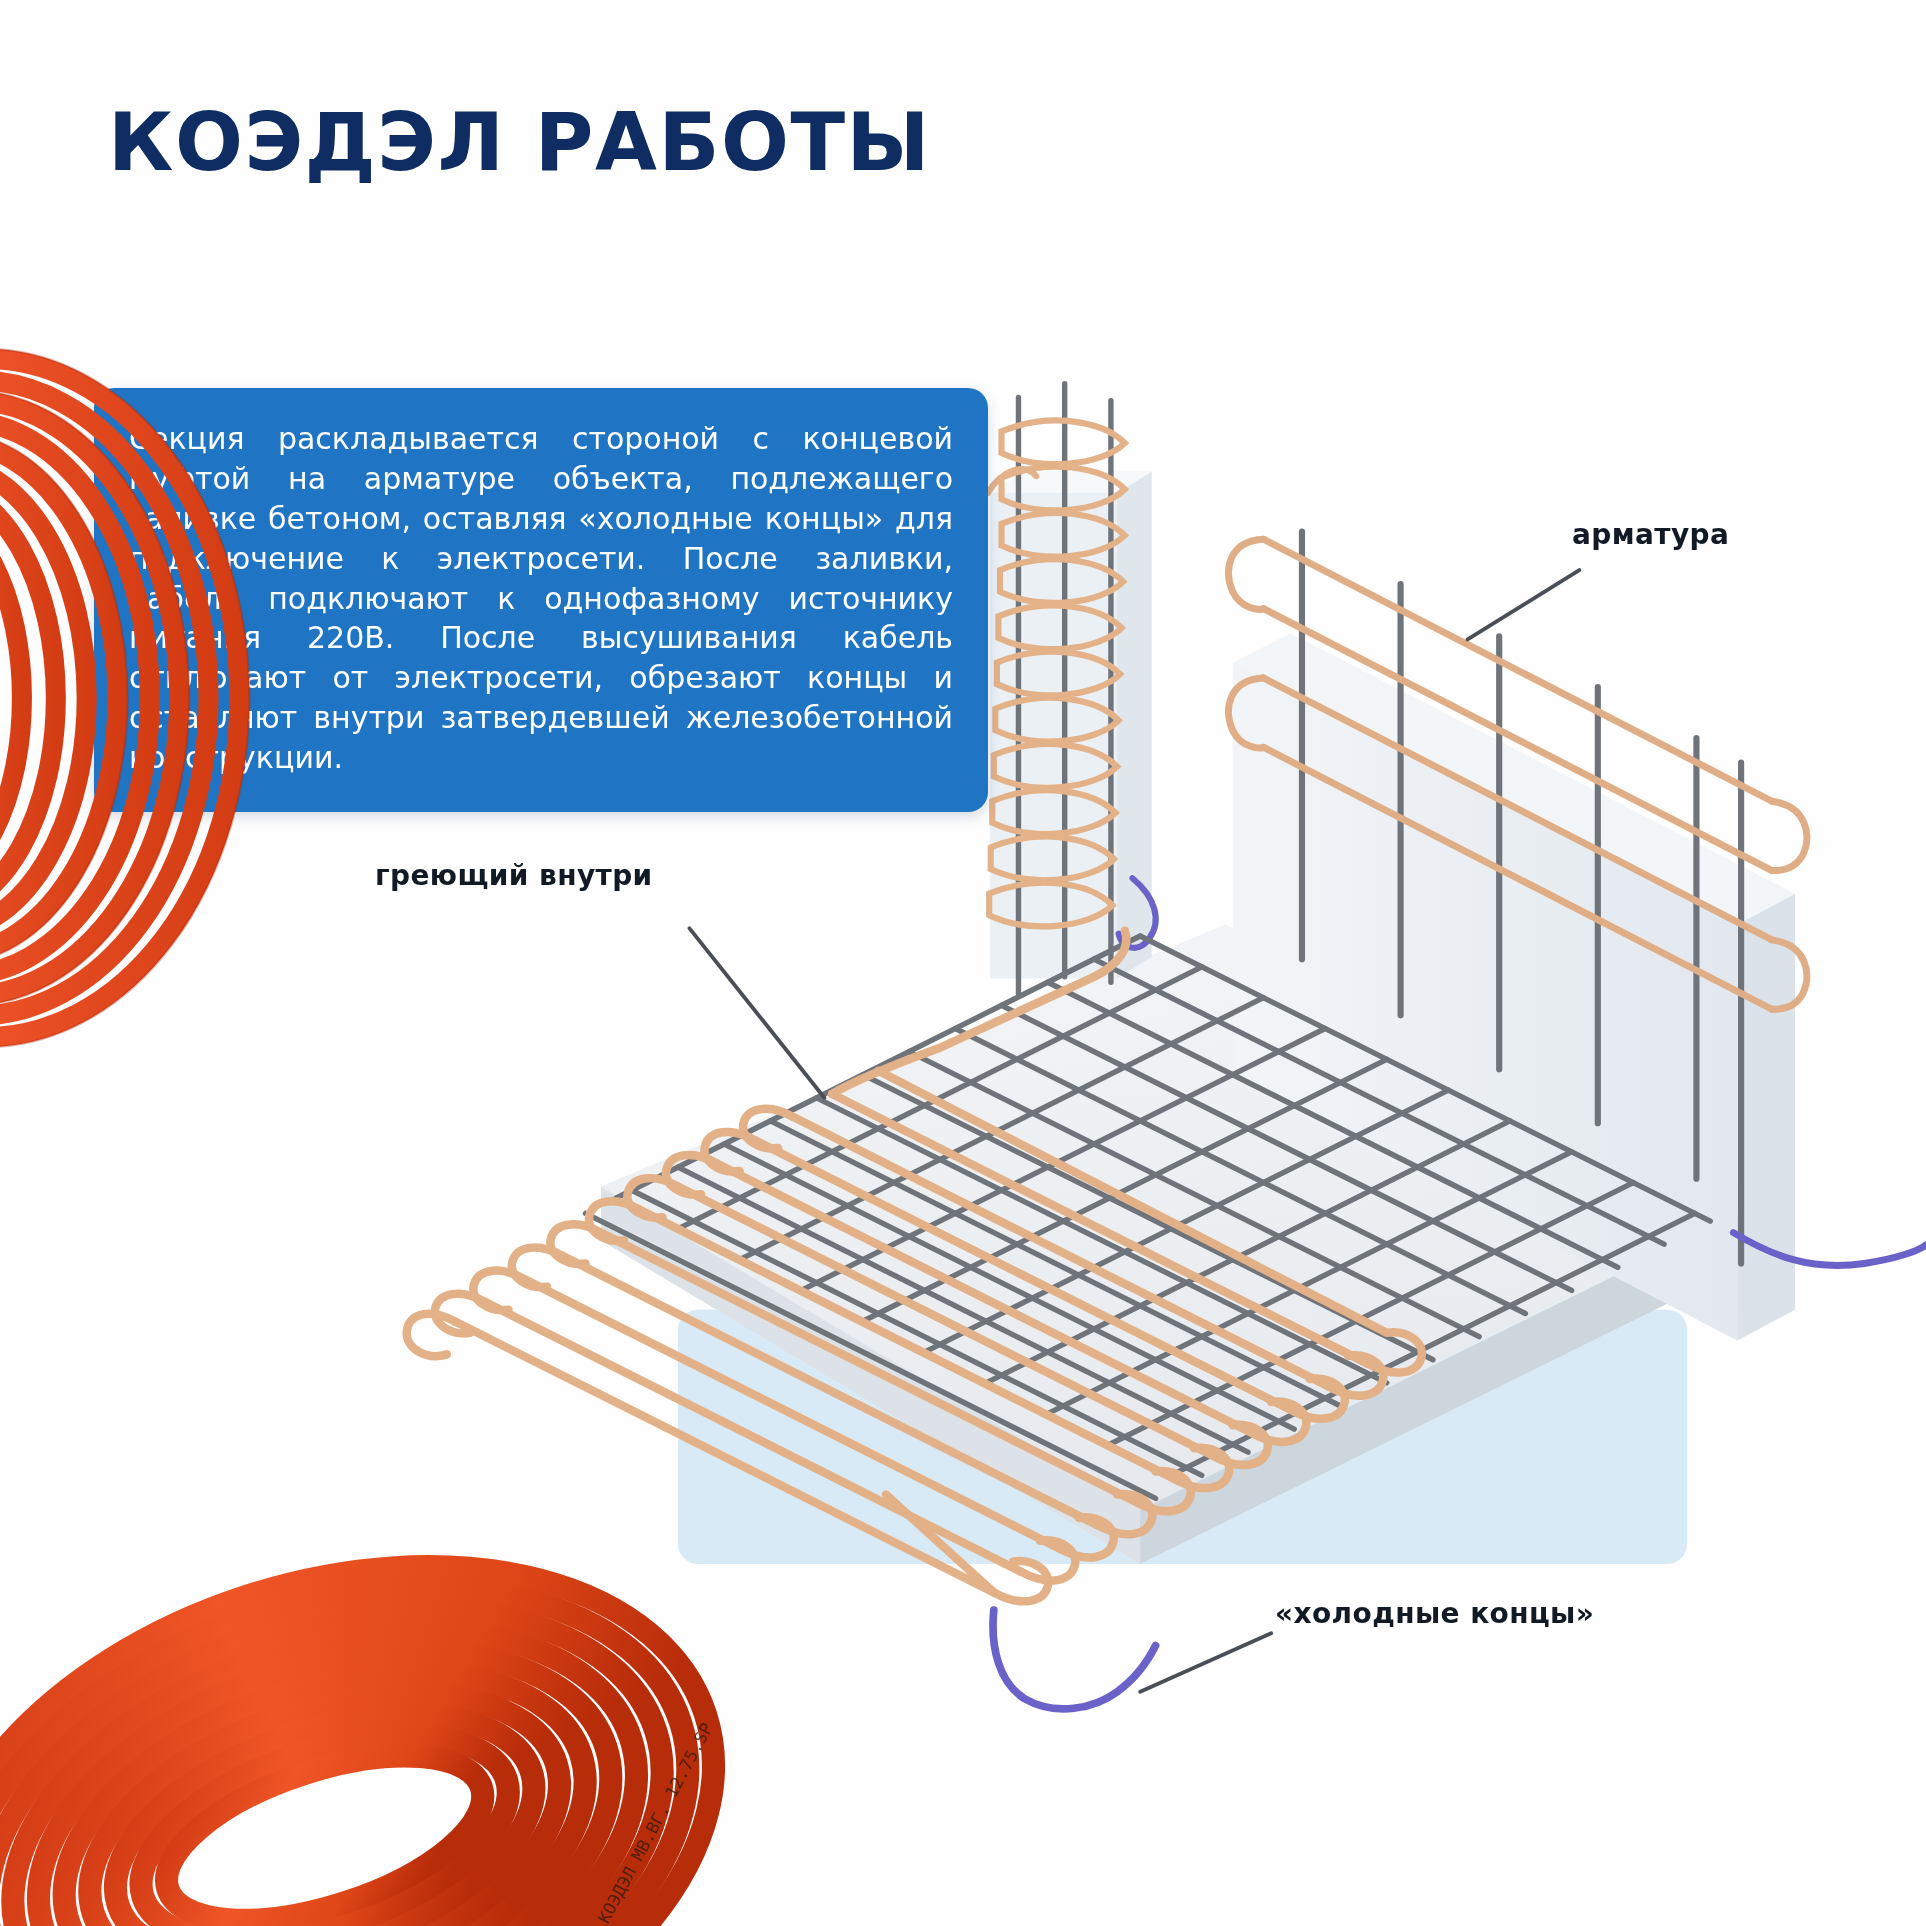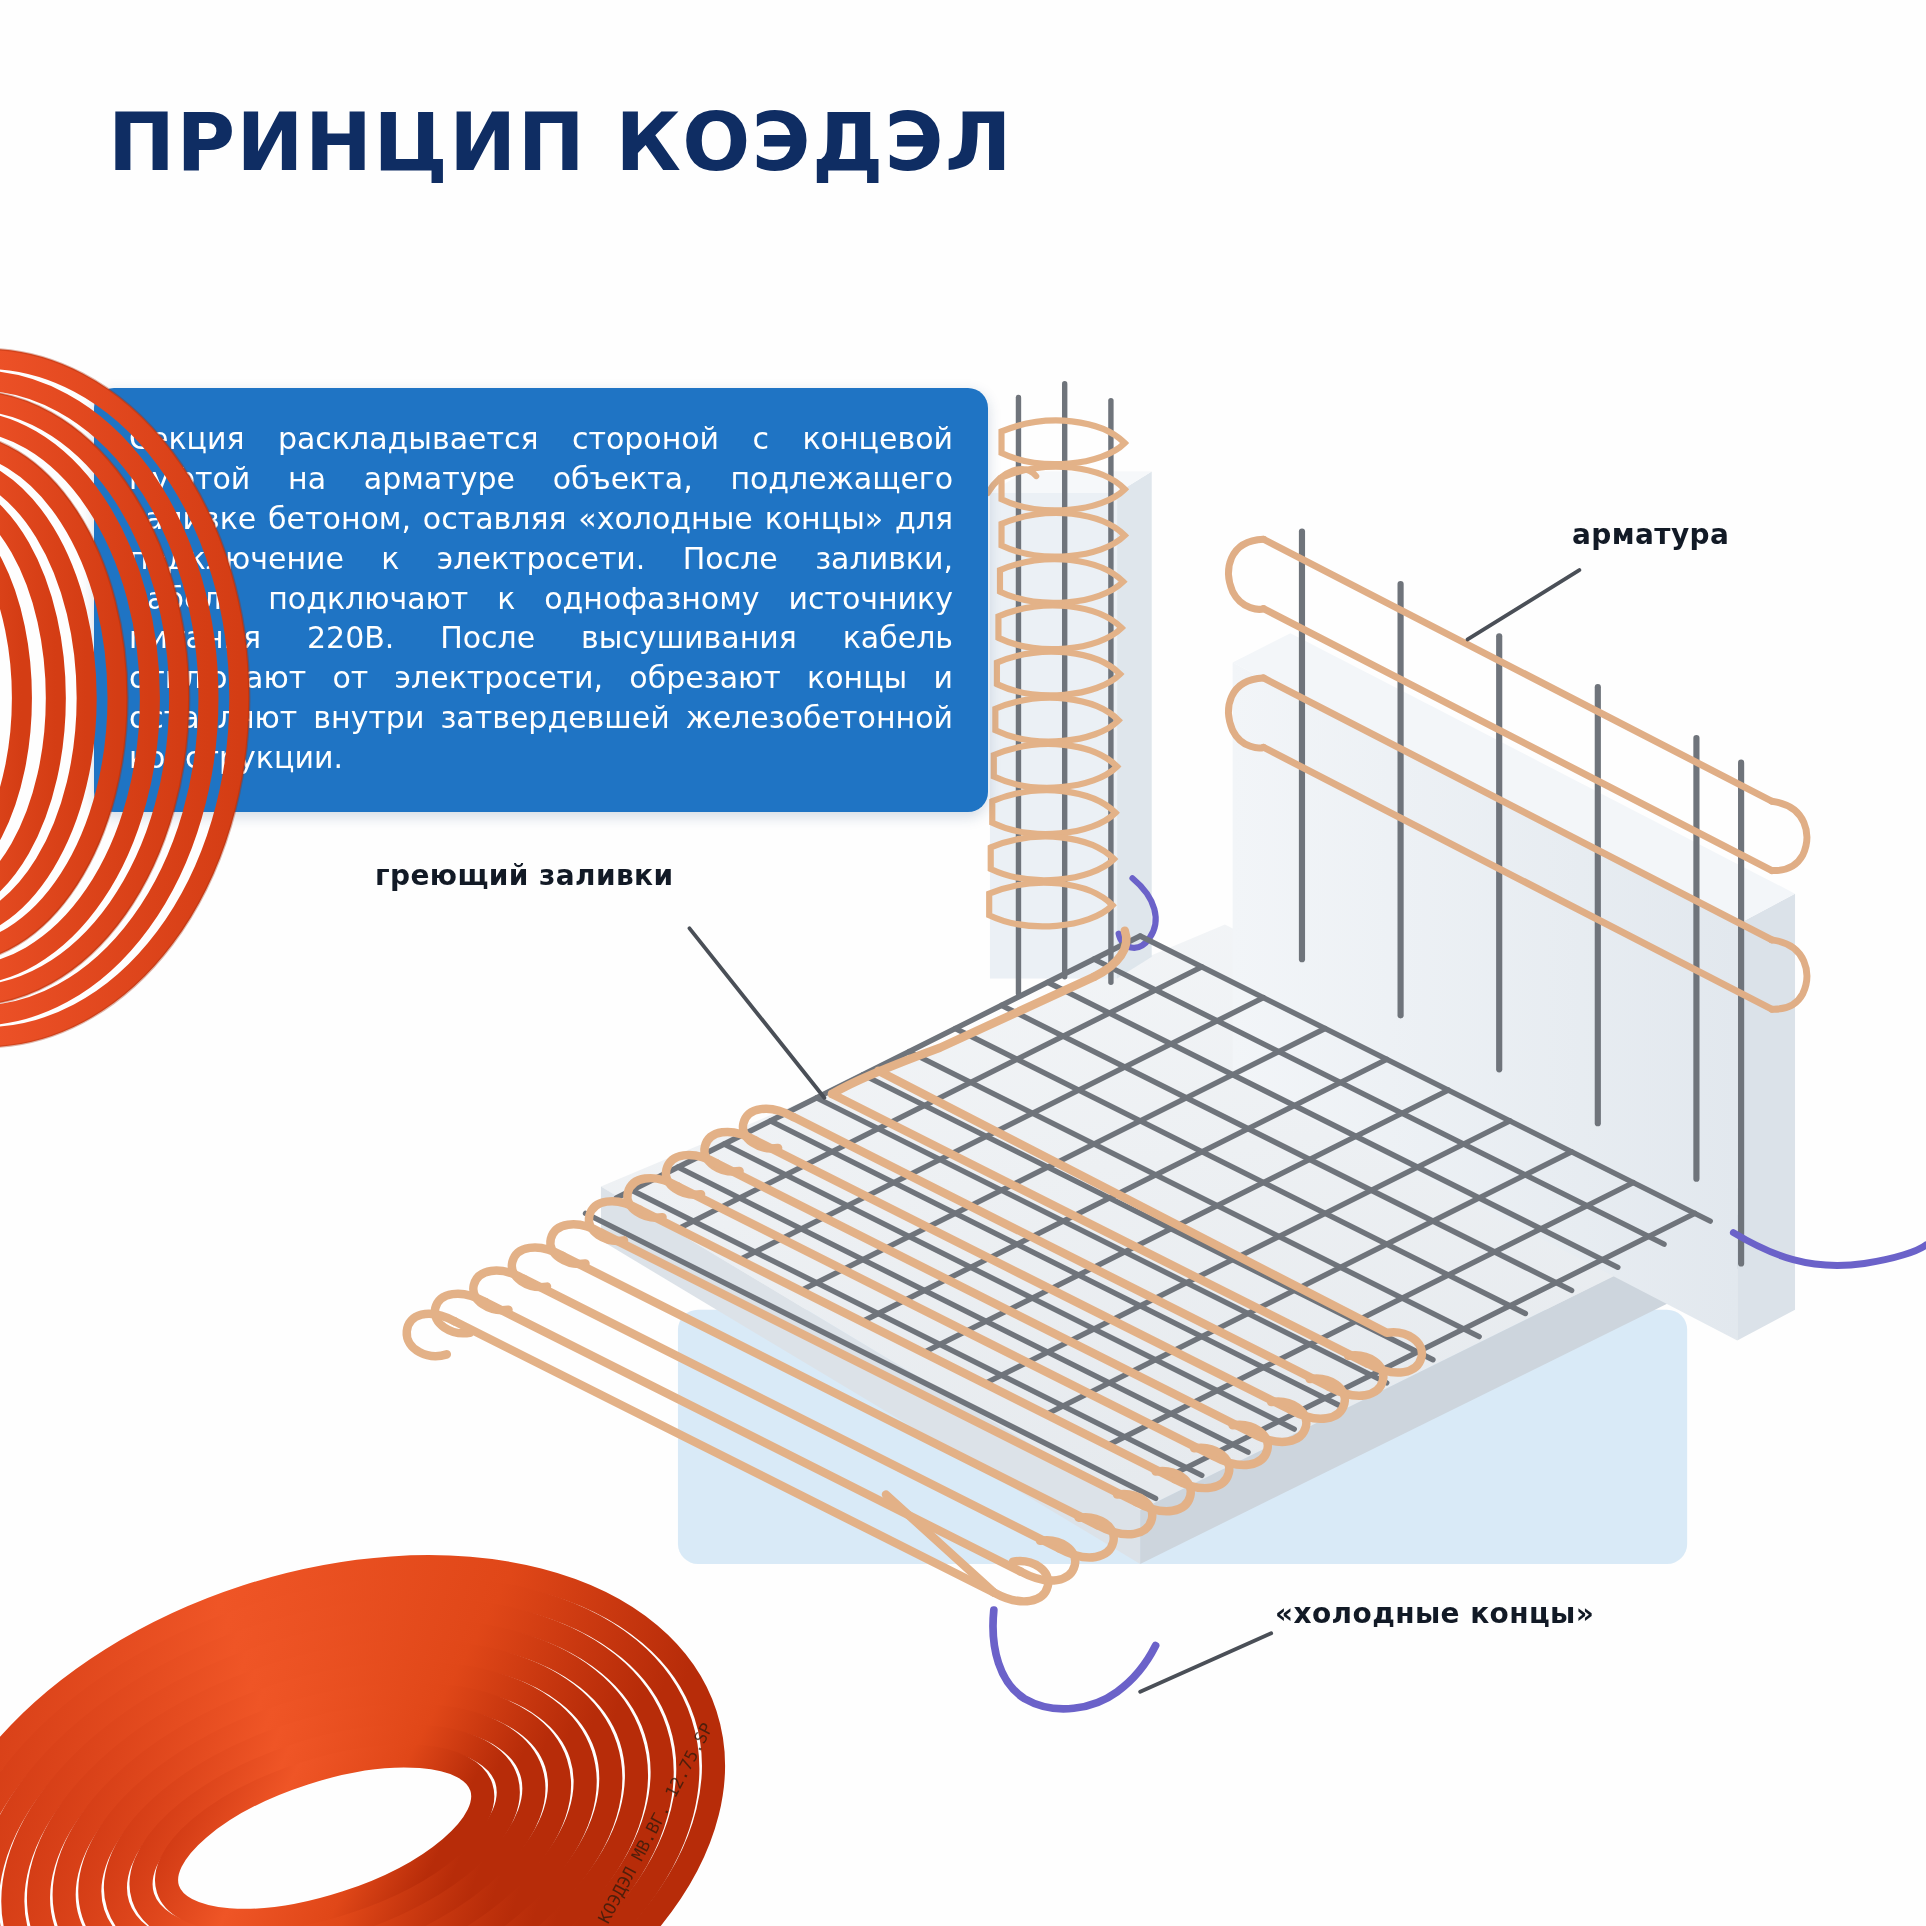--- a/index.html
+++ b/index.html
@@ -98,21 +98,21 @@
     top: 1510px;
     width: 955px;
     height: 539px;
   }
 </style>
 </head>
 <body>
 
 <div id="stage">
 
-  <div class="page-title">ПРИНЦИП КОЭДЭЛ</div>
+  <div class="page-title">КОЭДЭЛ РАБОТЫ</div>
 
   <svg id="illustration" viewBox="0 0 2500 2500">
     <defs>
       <linearGradient id="concreteTop" x1="0" y1="0" x2="0.3" y2="1">
         <stop offset="0%" stop-color="#f4f6f8"></stop>
         <stop offset="100%" stop-color="#e6eaee"></stop>
       </linearGradient>
       <linearGradient id="concreteSide" x1="0" y1="0" x2="0" y2="1">
         <stop offset="0%" stop-color="#e2e7ec"></stop>
         <stop offset="100%" stop-color="#d3dae1"></stop>
@@ -284,21 +284,21 @@
       <line x1="1650" y1="2120" x2="1480" y2="2196"></line>
     </g>
   </svg>
 
   <div class="info-card">
     <p>Секция раскладывается стороной с концевой муфтой на арматуре объекта, подлежащего заливке бетоном, оставляя «холодные концы» для подключение к электросети. После заливки, кабель подключают к однофазному источнику питания 220В. После высушивания кабель отключают от электросети, обрезают концы и оставляют внутри затвердевшей железобетонной конструкции.</p>
   </div>
 
   <div class="callout-label" id="label-armatura">арматура</div>
 
-  <div class="callout-label" id="label-greyushchiy">греющий заливки</div>
+  <div class="callout-label" id="label-greyushchiy">греющий внутри</div>
 
   <div class="callout-label" id="label-holodnye">«холодные концы»</div>
 
   <div class="coil" id="coil-top">
     <svg width="478" height="848" viewBox="0 0 620 1100">
       <defs>
         <linearGradient id="coilTopGrad" x1="0" y1="0" x2="1" y2="0">
           <stop offset="0%" stop-color="#cf3611"></stop>
           <stop offset="45%" stop-color="#f0542a"></stop>
           <stop offset="100%" stop-color="#d43d14"></stop>

